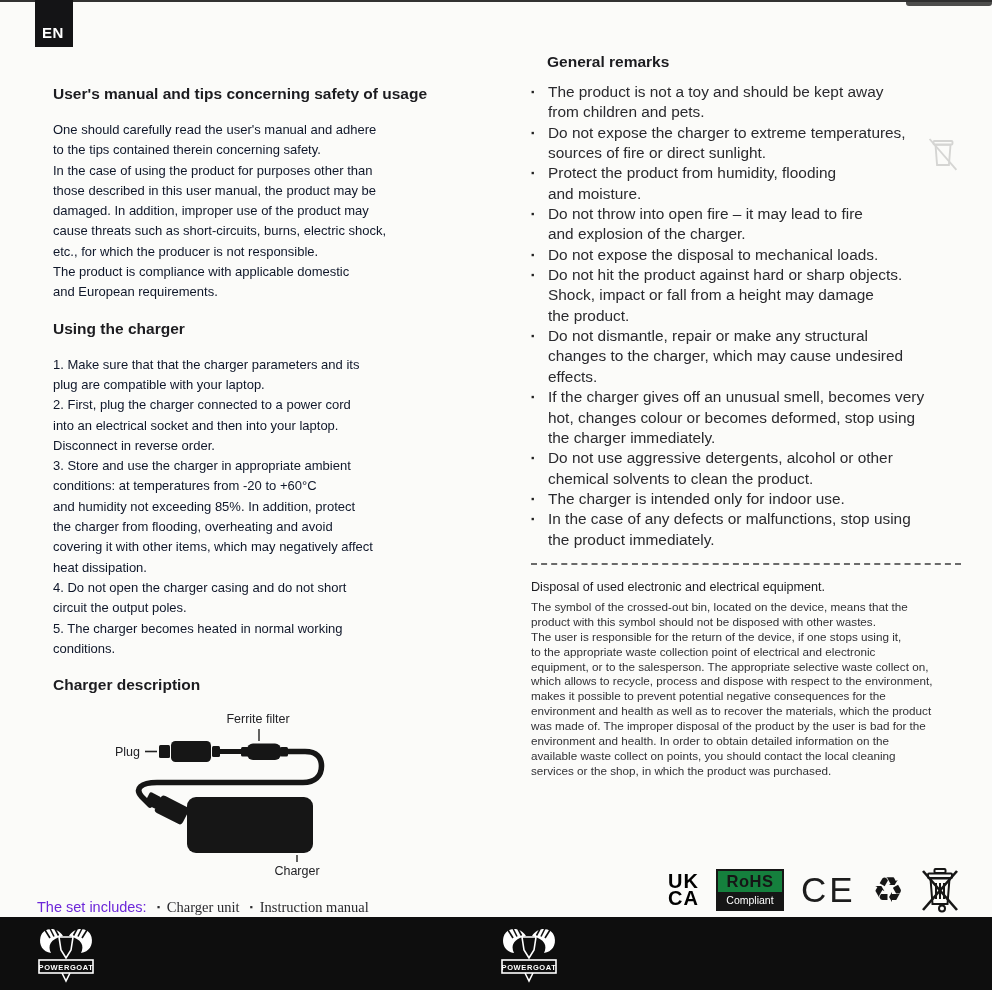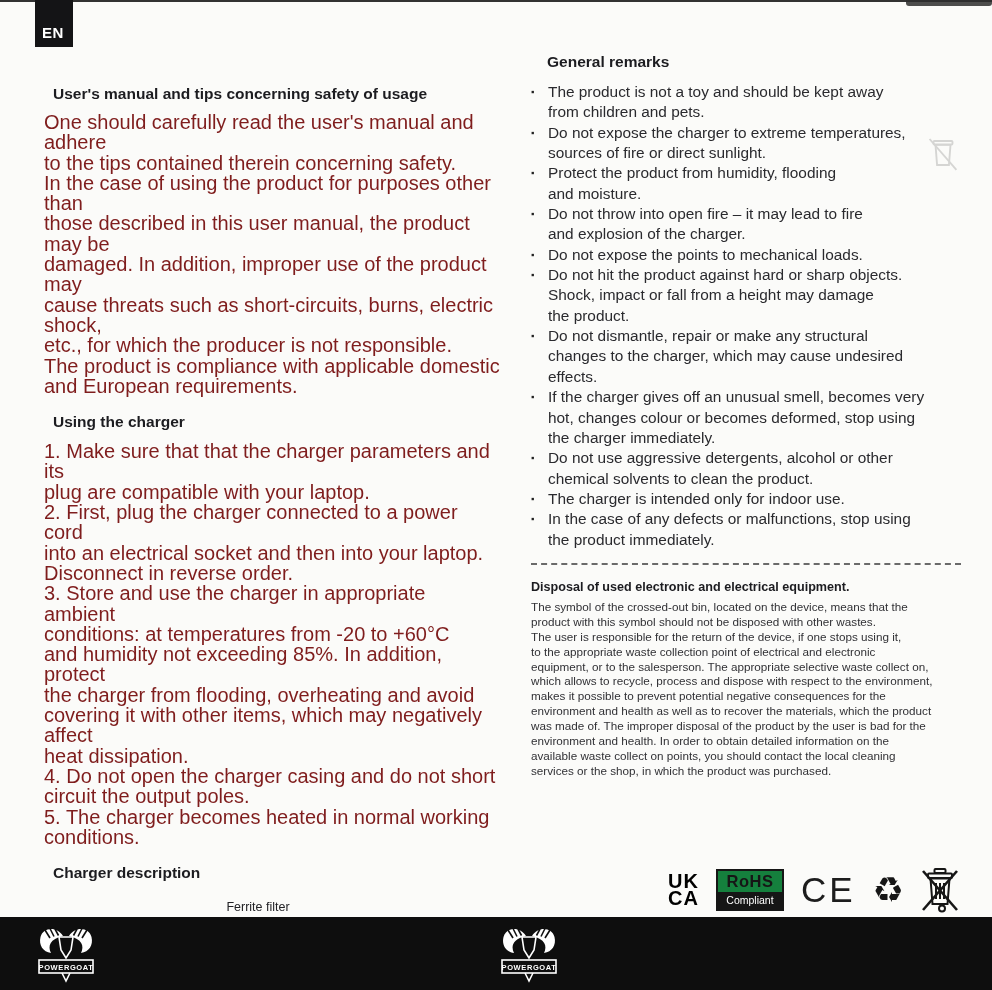--- a/index.html
+++ b/index.html
@@ -15,39 +15,39 @@
   .en-badge{
     position:absolute;left:35px;top:0;width:38px;height:47px;background:#141416;
     color:#ffffff;font-weight:bold;font-size:15px;
     display:flex;align-items:flex-end;justify-content:flex-start;
     padding:0 0 6px 7px;box-sizing:border-box;letter-spacing:.5px;
   }
   .col{position:absolute;}
   #left-col{left:37px;top:68px;width:470px;}
   #right-col{left:531px;top:36px;width:436px;}
   h1,h2{font-size:15.5px;margin:16px;color:#1c1c20;line-height:20px;}
-  .body-text{font-size:20px;line-height:20.3px;white-space:pre-line;margin:7px;color:#7f1d1d;}
+  .body-text{font-size:13px;line-height:20.3px;white-space:pre-line;margin:16px;color:#0f172a;}
   #left-col h1{margin-bottom:8px;}
   #left-col .intro{margin-bottom:12px;}
   #left-col .using-heading{margin-bottom:9px;}
   #left-col .steps{margin-bottom:13px;}
   #left-col .desc-heading{margin-bottom:6px;}
   .diagram{display:block;}
   .diagram text{font-size:12.5px;fill:#222226;}
   .set-includes{margin-top:16px;font-size:14.5px;color:#2a2a2e;}
   .set-includes .lbl{font-weight:normal;color:#6d28d9;}
   .inc-item{display:inline-block;margin-left:10px;font-family:Liberation Serif, serif;}
   .inc-item .blt-inline{font-size:9px;vertical-align:2px;margin-right:7px;}
   #right-col h2{margin-bottom:10px;}
   ul.remarks{list-style:none;margin:0;padding:0;}
   ul.remarks li{display:flex;margin:0;}
   ul.remarks .blt{width:17px;flex:0 0 17px;font-size:9.5px;line-height:20.35px;color:#222;}
   ul.remarks .txt{flex:1;font-size:15.4px;line-height:20.35px;white-space:pre-line;}
   .divider{border:none;border-top:2px dashed #6a6a6a;margin:13px 6px 14px 0;}
-  .disposal-heading{font-size:12.6px;font-weight:bold;color:#1c1c20;margin:0 0 5px 0;line-height:16px;}
+  .disposal-heading{font-size:12.6px;font-weight:normal;color:#1c1c20;margin:0 0 5px 0;line-height:16px;}
   .disposal-text{font-size:11.7px;line-height:14.9px;white-space:pre-line;margin:0;color:#313135;}
   .cert-row{
     display:flex;align-items:center;justify-content:flex-end;
     gap:17px;margin-top:85px;padding-right:8px;height:52px;
   }
   .ukca{font-weight:bold;font-size:20px;line-height:16.5px;letter-spacing:1px;color:#000000;text-align:center;}
   .rohs{width:64px;border:2.5px solid #161616;background:#15803d;text-align:center;}
   .rohs .rohs-title{font-weight:bold;font-size:16.5px;line-height:21px;color:#161616;letter-spacing:.5px;}
   .rohs .rohs-sub{background:#161616;color:#fff;font-size:10.5px;line-height:14px;padding:1px 0 2px 0;}
   .ce{font-size:35px;color:#1d1d1d;letter-spacing:3px;font-weight:normal;}
@@ -159,21 +159,21 @@
       <span class="txt">Protect the product from humidity, flooding
 and moisture.</span>
     </li>
       <li>
       <span class="blt">▪</span>
       <span class="txt">Do not throw into open fire – it may lead to fire
 and explosion of the charger.</span>
     </li>
       <li>
       <span class="blt">▪</span>
-      <span class="txt">Do not expose the points to mechanical loads.</span>
+      <span class="txt">Do not expose the disposal to mechanical loads.</span>
     </li>
       <li>
       <span class="blt">▪</span>
       <span class="txt">Do not hit the product against hard or sharp objects.
 Shock, impact or fall from a height may damage
 the product.</span>
     </li>
       <li>
       <span class="blt">▪</span>
       <span class="txt">Do not dismantle, repair or make any structural

